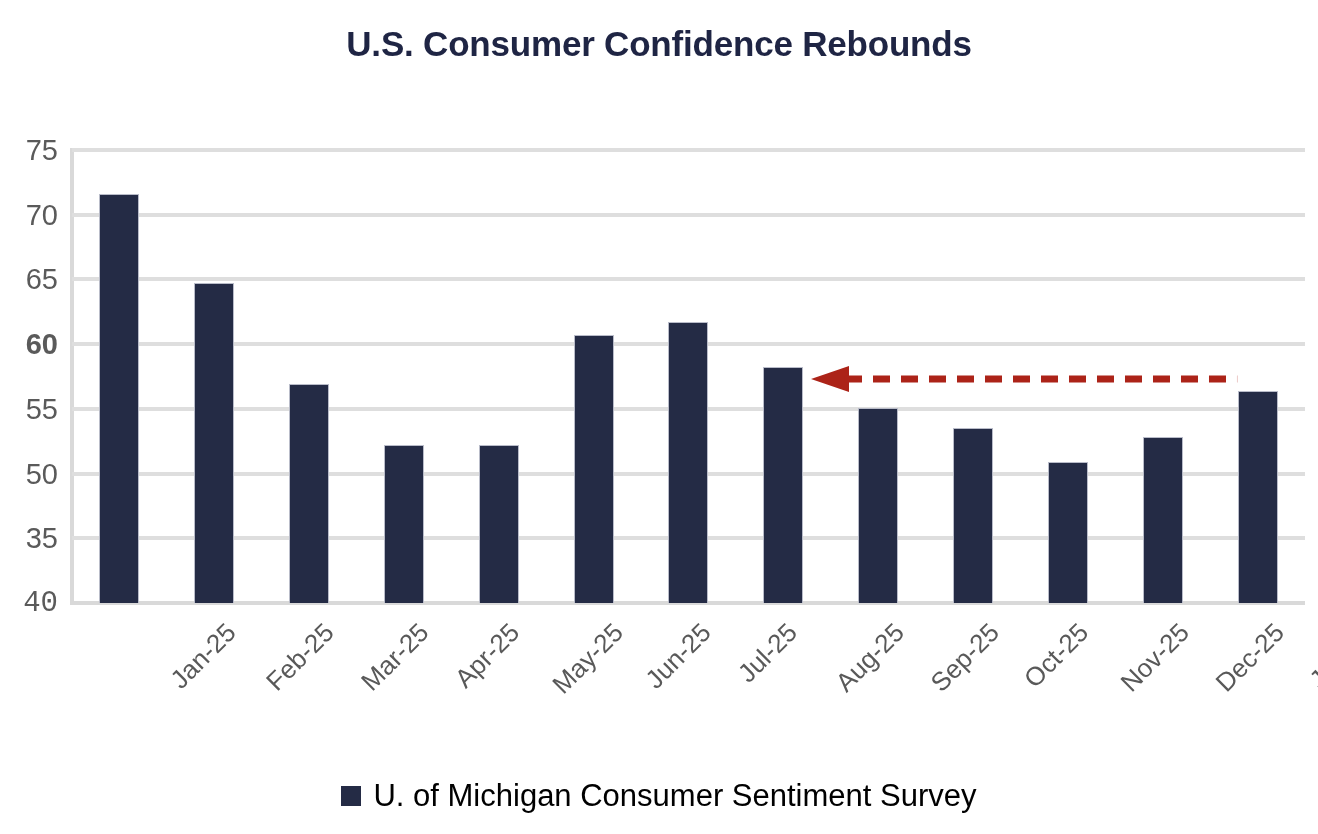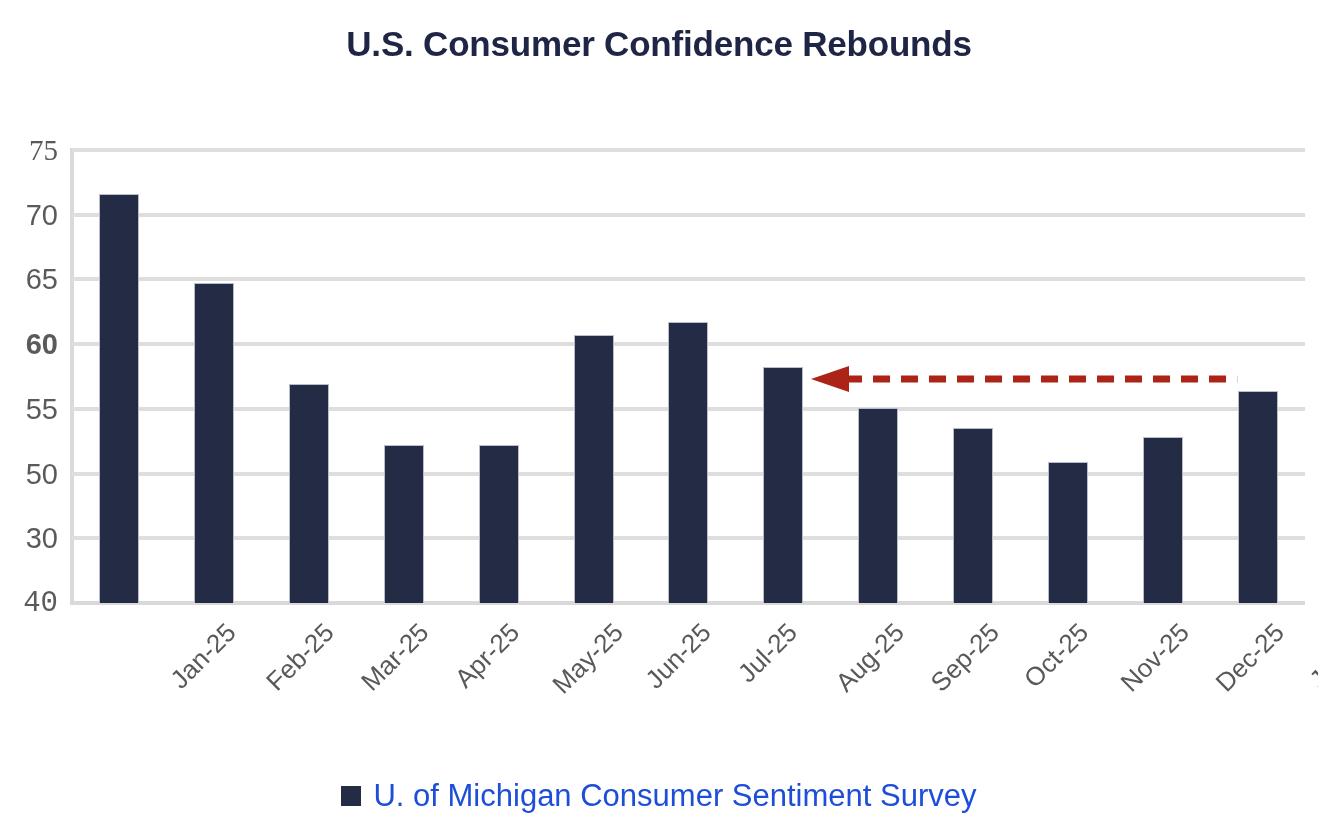--- a/index.html
+++ b/index.html
@@ -138,39 +138,39 @@
     gap: 12px;
   }
   .legend-swatch {
     width: 20px; height: 20px;
     background: #242B45;
     display: inline-block;
     flex: 0 0 auto;
   }
   .legend-label {
     font-size: 31px;
-    color: #1d4ed8;
+    color: #000000;
     white-space: nowrap;
   }
 </style>
 </head>
 <body>
 
 <div id="chart-root">
 
   <div class="chart-title">U.S. Consumer Confidence Rebounds</div>
 
   <div class="ytick-wrap" id="ytick-wrap">
-      <div class="ytick-item" style="top: 0px; font-family: Liberation Serif, serif;">75</div>
+      <div class="ytick-item" style="top: 0px;">75</div>
       <div class="ytick-item" style="top: 64.7143px;">70</div>
       <div class="ytick-item" style="top: 129.429px;">65</div>
       <div class="ytick-item" style="top: 194.143px; font-weight: bold;">60</div>
       <div class="ytick-item" style="top: 258.857px;">55</div>
       <div class="ytick-item" style="top: 323.571px;">50</div>
-      <div class="ytick-item" style="top: 388.286px;">30</div>
+      <div class="ytick-item" style="top: 388.286px;">35</div>
       <div class="ytick-item" style="top: 453px; font-family: Liberation Mono, monospace;">40</div>
     </div>
 
   <div class="plot-area" id="plot-area">
     <div class="y-axis-line"></div>
   <div class="gridline" style="top: -2px;"></div>
       <div class="gridline" style="top: 62.7143px;"></div>
       <div class="gridline" style="top: 127.429px;"></div>
       <div class="gridline" style="top: 192.143px;"></div>
       <div class="gridline" style="top: 256.857px;"></div>

